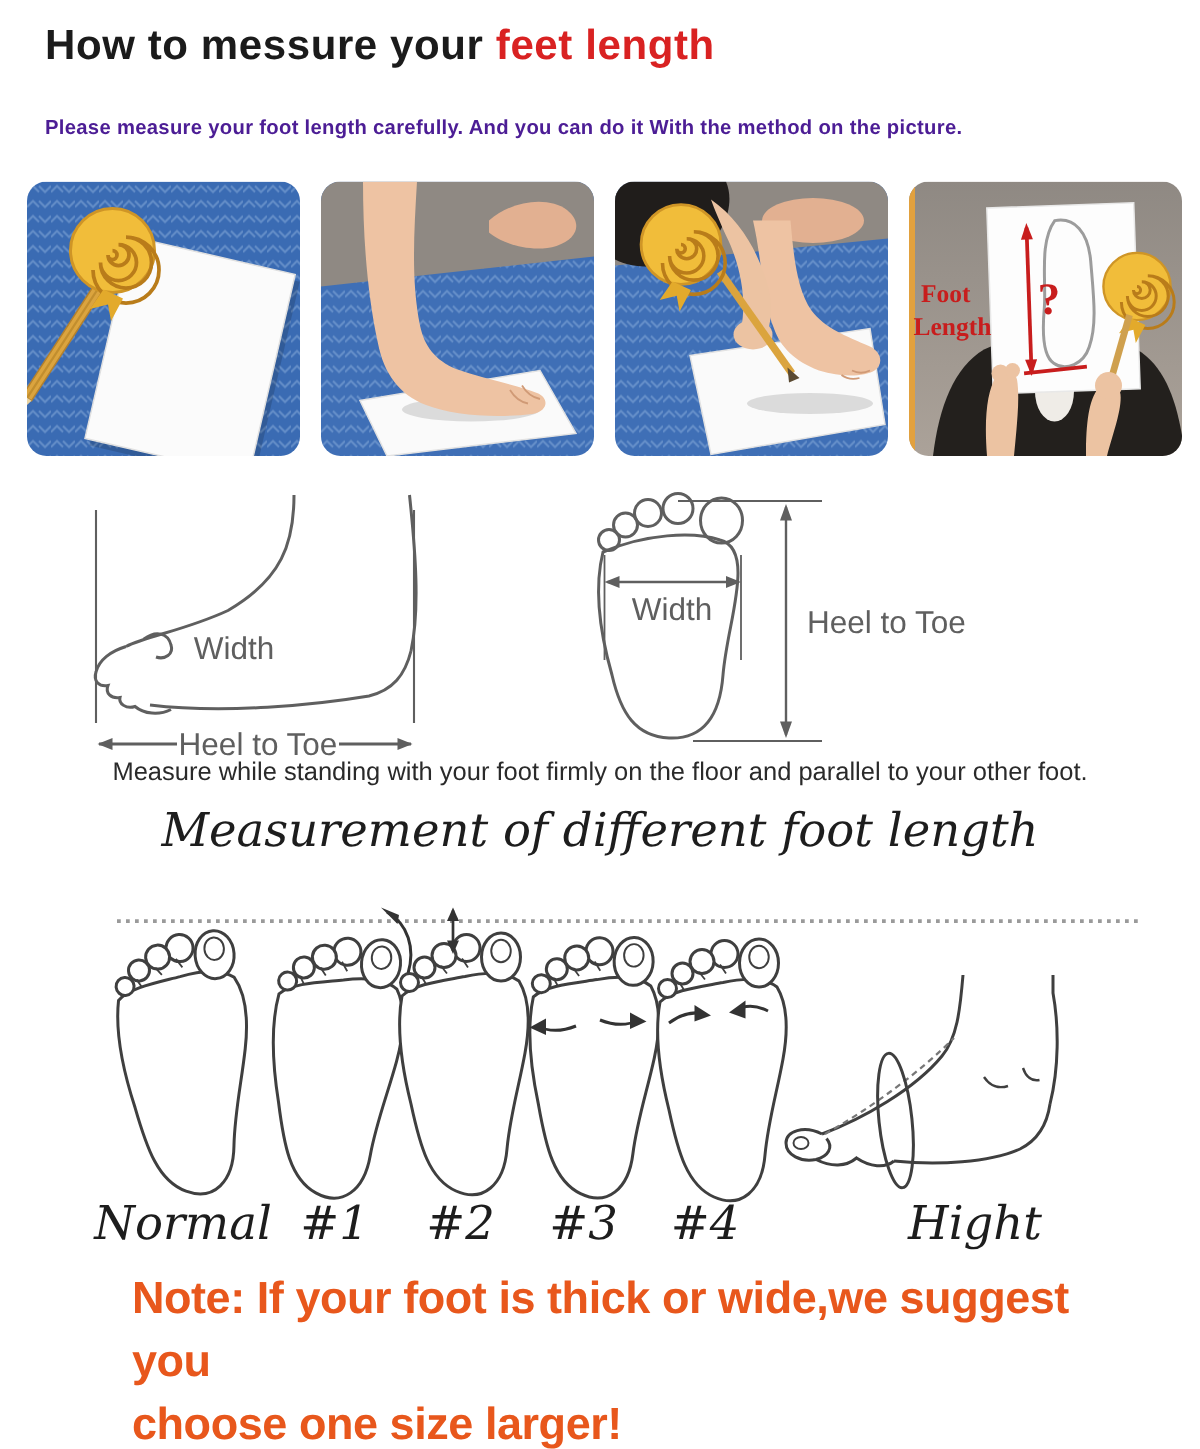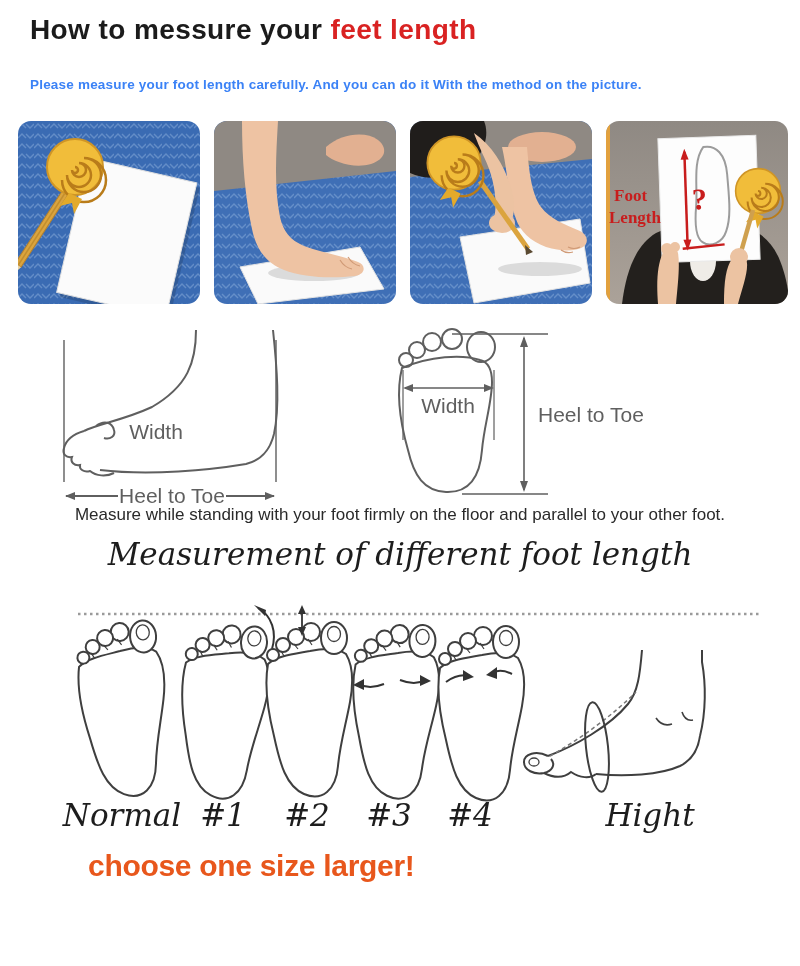--- a/index.html
+++ b/index.html
@@ -2,21 +2,21 @@
 <html><head>
 <meta charset="utf-8">
 <style>
   html,body{margin:0;padding:0;background:#fff;}
   .page{position:relative;width:800px;height:966px;background:#ffffff;overflow:hidden;
         font-family:"Liberation Sans",sans-serif;}
   .abs{position:absolute;}
 
   .title{left:30px;top:14px;font-size:28px;font-weight:bold;color:#1b1b1b;letter-spacing:.4px;}
   .title .red{color:#d92222;}
-  .subtitle{left:30px;top:77px;font-size:13.5px;font-weight:bold;color:#3b82f6;letter-spacing:.2px;}
+  .subtitle{left:30px;top:77px;font-size:13.5px;font-weight:bold;color:#4c1d95;letter-spacing:.2px;}
 
   .photo{position:absolute;top:121px;width:182px;height:183px;border-radius:13px;overflow:hidden;}
   .photo svg{display:block;}
   #ph1{left:18px;}  #ph2{left:214px;}  #ph3{left:410px;}  #ph4{left:606px;}
 
   .diag{left:0;top:310px;width:800px;height:202px;}
   .standing{left:0;top:505px;width:800px;text-align:center;font-size:17px;color:#2a2a2a;}
   .heading{left:0;top:536px;width:800px;text-align:center;font-size:31px;color:#1d1d1d;
            font-family:"DejaVu Serif",serif;font-style:italic;}
   .feet{left:0;top:604px;width:800px;height:240px;}
@@ -236,16 +236,17 @@
       <text class="footlabel" x="122" y="222" text-anchor="middle">Normal</text>
       <text class="footlabel" x="223" y="222" text-anchor="middle">#1</text>
       <text class="footlabel" x="307" y="222" text-anchor="middle">#2</text>
       <text class="footlabel" x="389" y="222" text-anchor="middle">#3</text>
       <text class="footlabel" x="470" y="222" text-anchor="middle">#4</text>
       <text class="footlabel" x="650" y="222" text-anchor="middle">Hight</text>
     </svg>
   </div>
 
   <div class="abs note">
+    <div>Note: If your foot is thick or wide,we suggest you</div>
     <div>choose one size larger!</div>
   </div>
 
 </div>
 
 </body></html>

